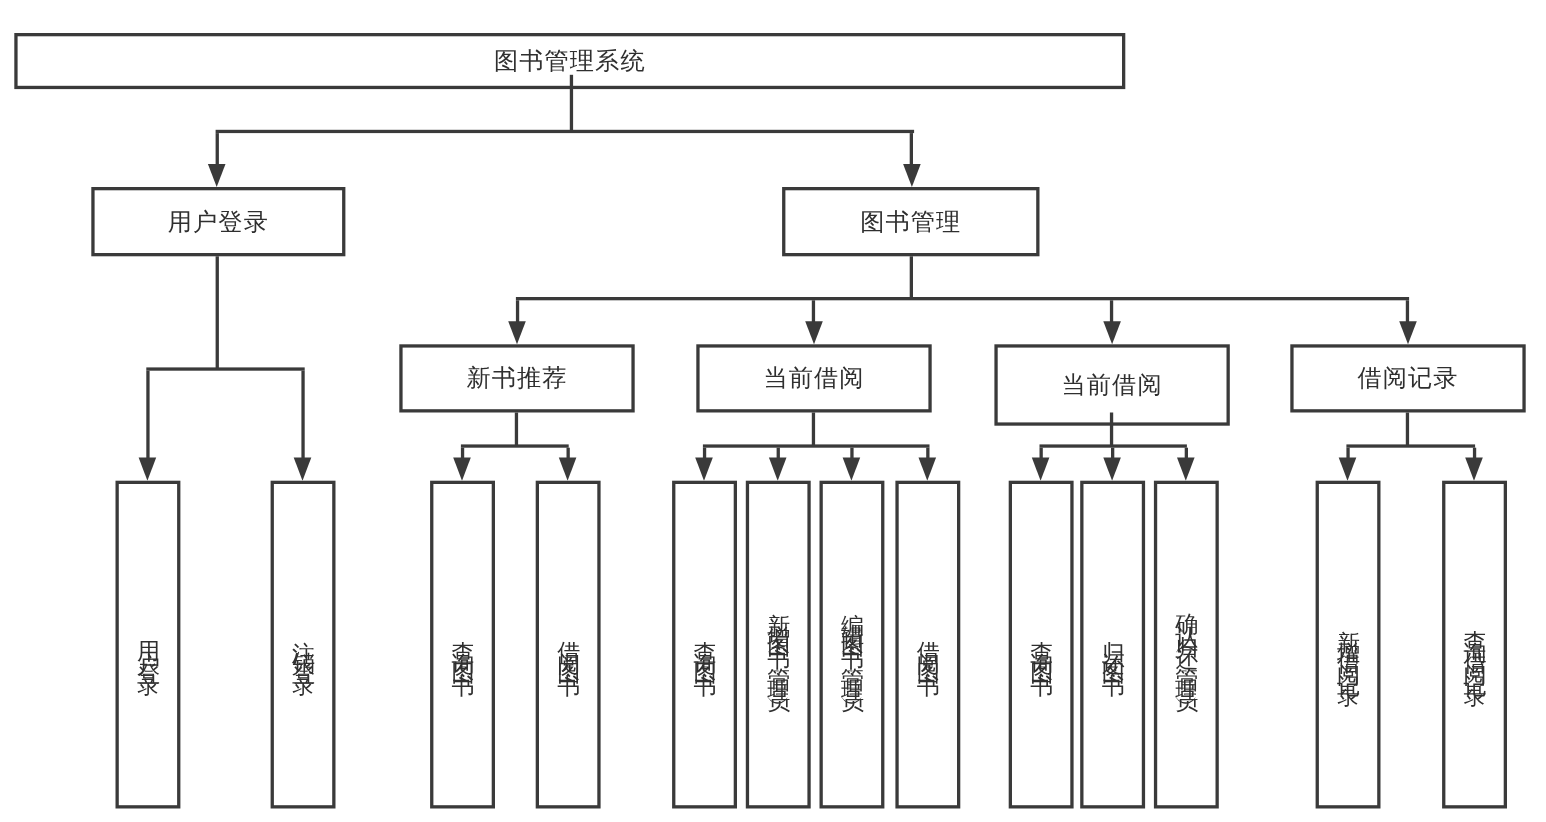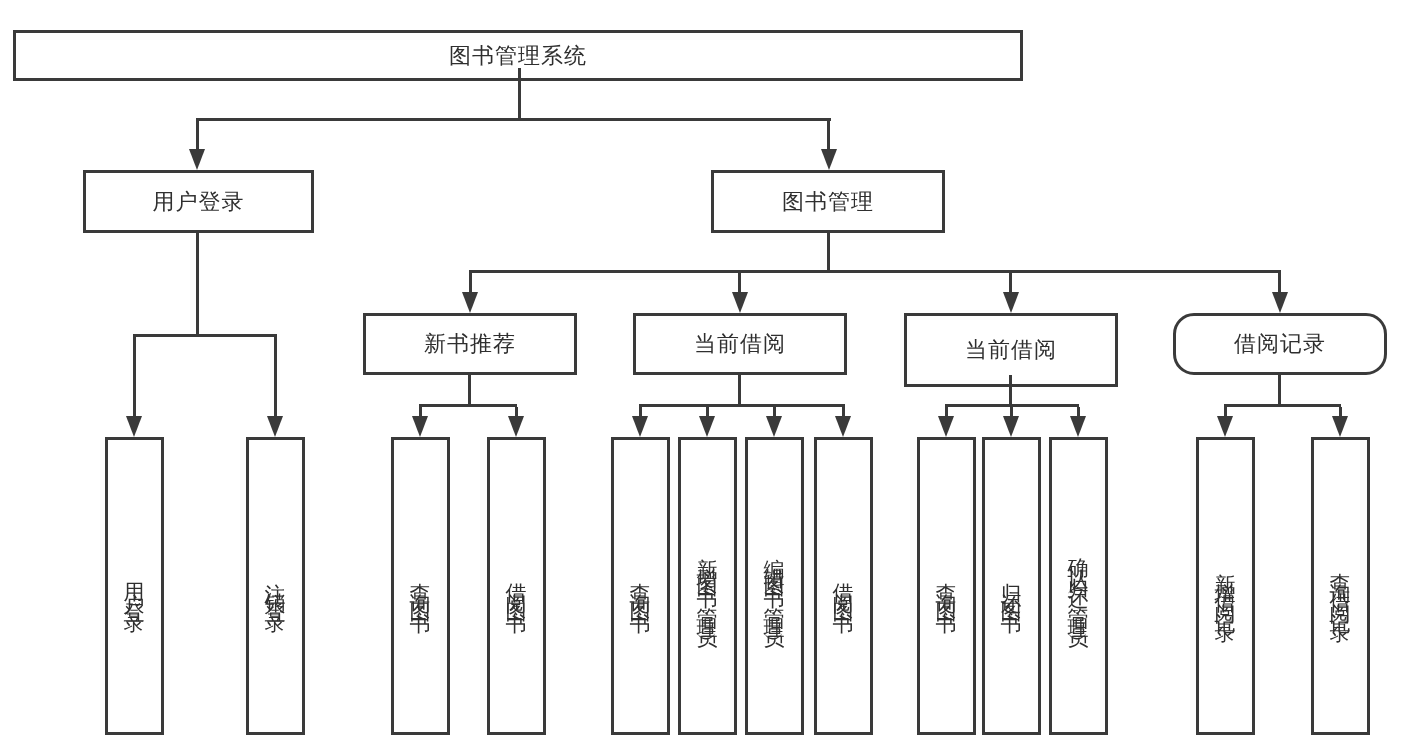--- a/index.html
+++ b/index.html
@@ -90,21 +90,21 @@
 
   <div class="node hnode" style="left:363px; top:313px; width:214px; height:62px;">
     <span>新书推荐</span>
   </div>
   <div class="node hnode" style="left:633px; top:313px; width:214px; height:62px;">
     <span>当前借阅</span>
   </div>
   <div class="node hnode" style="left:904px; top:313px; width:214px; height:74px;">
     <span>当前借阅</span>
   </div>
-  <div class="node hnode" style="left:1173px; top:313px; width:214px; height:62px;border-radius:21px;">
+  <div class="node hnode" style="left:1173px; top:313px; width:214px; height:62px;">
     <span>借阅记录</span>
   </div>
 
   <div class="v" style="left:468px; top:375px; height:31px;"></div>
   <div class="h" style="left:419px; top:404px; width:98px;"></div>
   <div class="v" style="left:419px; top:407px; height:12px;"></div>
   <div class="arrow" style="left:412px; top:416px;"></div>
   <div class="v" style="left:515px; top:407px; height:12px;"></div>
   <div class="arrow" style="left:508px; top:416px;"></div>
 

